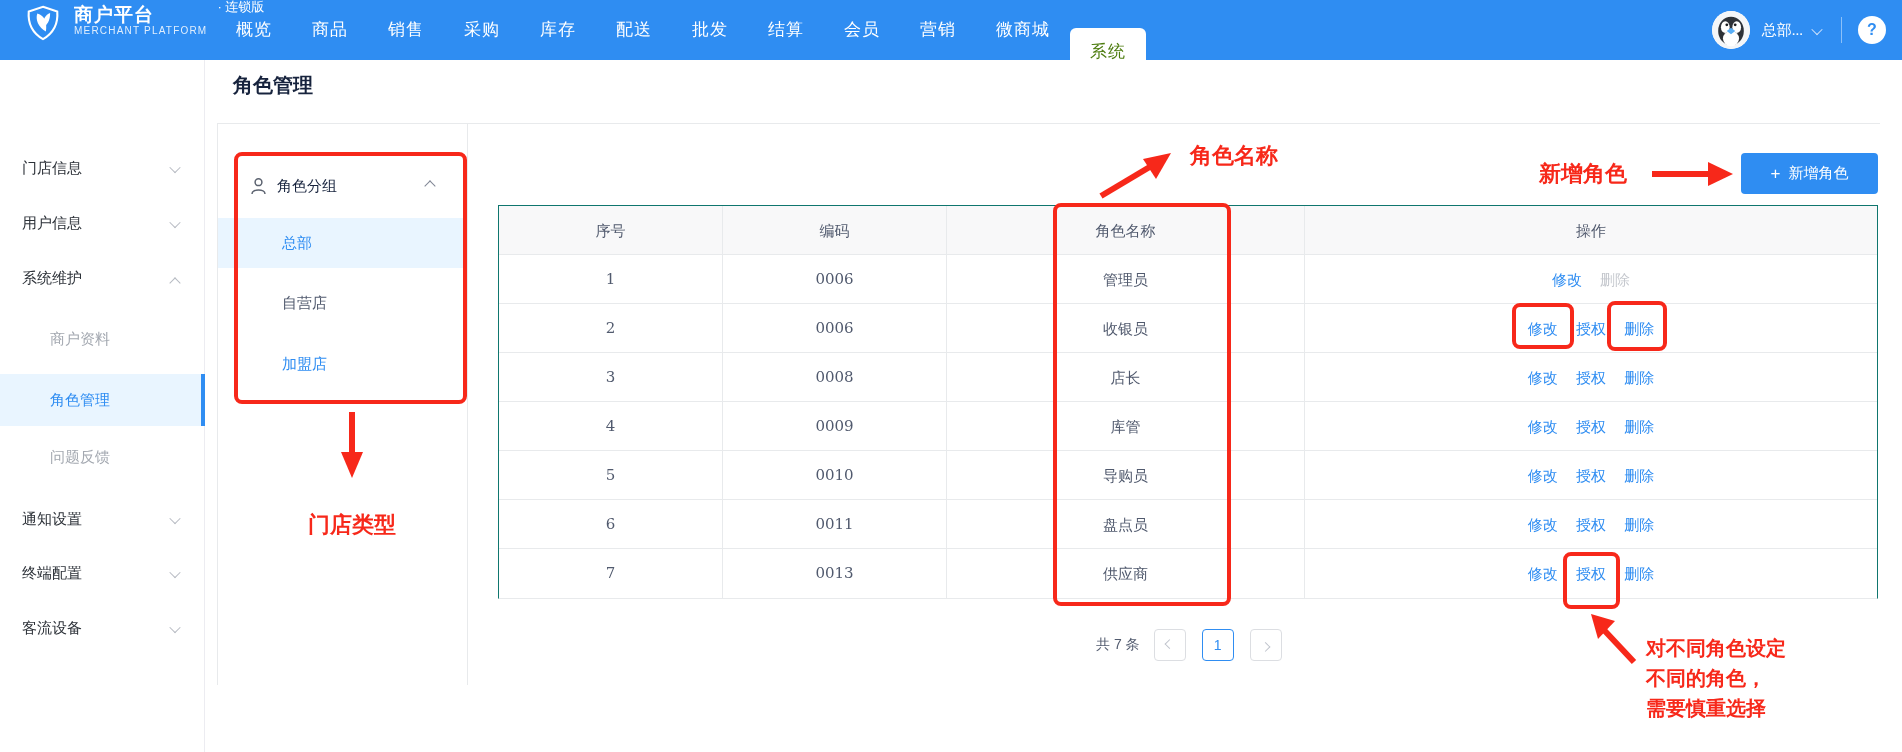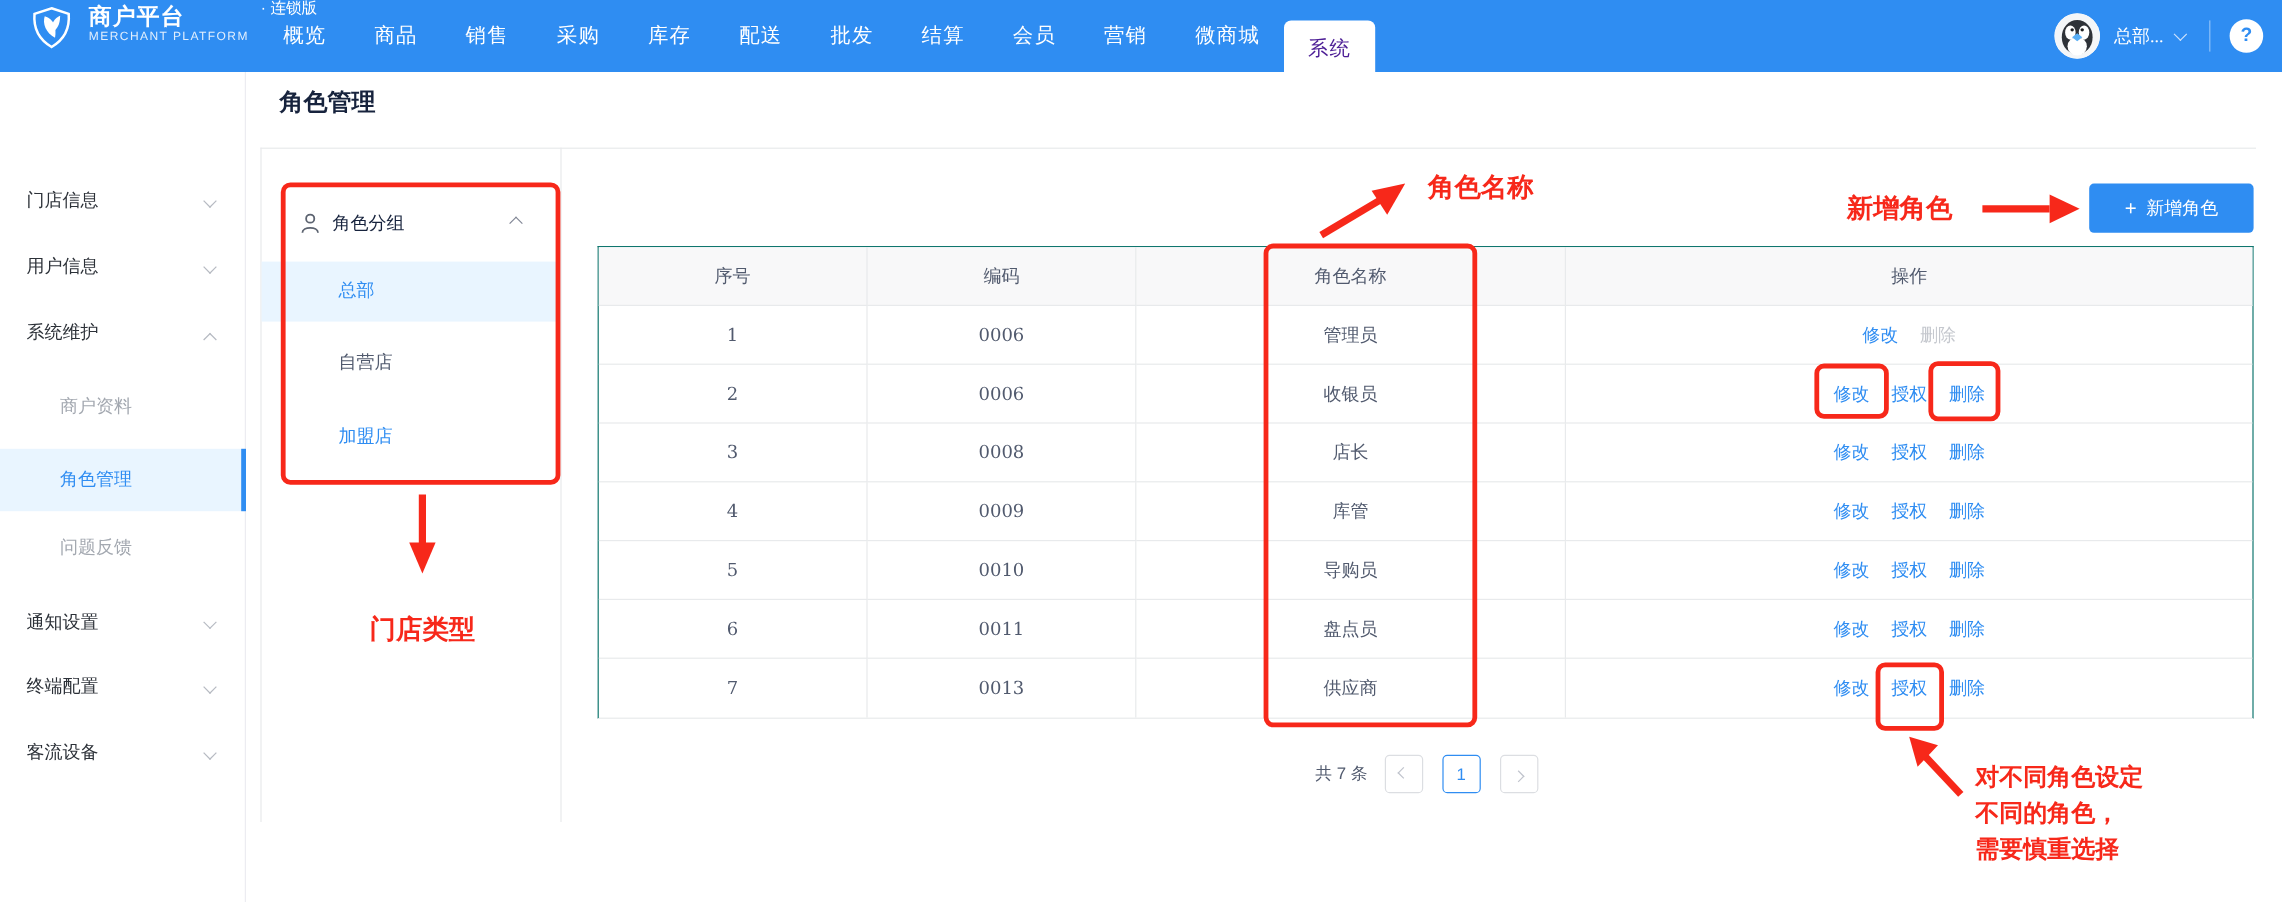--- a/index.html
+++ b/index.html
@@ -10,21 +10,21 @@
   
   .topbar { position:absolute; left:0; top:0; width:1902px; height:60px; background:#2f8df2; }
   .brand { position:absolute; left:24px; top:4px; height:60px; display:flex; align-items:flex-start; }
   .brand-icon { width:38px; height:38px; margin-right:12px; }
   .brand-text { display:flex; flex-direction:column; justify-content:center; }
   .brand-name { color:#fff; font-size:19px; font-weight:700; letter-spacing:1px; line-height:22px; }
   .brand-sub { color:rgba(255,255,255,.85); font-size:10px; letter-spacing:1.2px; line-height:9px; }
   .brand-edition { color:#fff; font-size:13px; margin-left:10px; margin-top:-6px; }
   .nav { position:absolute; left:216px; top:0; height:60px; display:flex; }
   .nav-item { color:#fff; font-size:17px; letter-spacing:1px; padding:0 20px; height:60px; line-height:60px; cursor:pointer; white-space:nowrap; }
-  .nav-item.active { height:48px; line-height:48px; margin-top:17px; background:#fff; color:#4c1d95; border-radius:6px 6px 0 0; }
+  .nav-item.active { height:48px; line-height:48px; margin-top:28px; background:#fff; color:#4d7c0f; border-radius:6px 6px 0 0; }
   .top-right { position:absolute; right:16px; top:0; height:60px; display:flex; align-items:center; }
   .avatar { width:38px; height:38px; border-radius:50%; overflow:hidden; background:#fff; }
   .user-name { color:#fff; font-size:15px; margin-left:12px;font-family:Liberation Serif, serif; }
   .user-caret { margin-left:10px; }
   .chev { display:inline-block; width:8px; height:8px; border-right:1.6px solid currentColor; border-bottom:1.6px solid currentColor; }
   .chev.down { transform:rotate(45deg) translate(-1px,-1px); }
   .chev.up { transform:rotate(-135deg); }
   .user-caret .chev { color:#cfe2fb; }
   .top-divider { width:1px; height:26px; background:rgba(255,255,255,.45); margin:0 16px 0 20px; }
   .help-btn { width:28px; height:28px; border-radius:50%; background:#fff; color:#2f8df2; font-size:16px; font-weight:700; display:flex; align-items:center; justify-content:center; cursor:pointer; }

